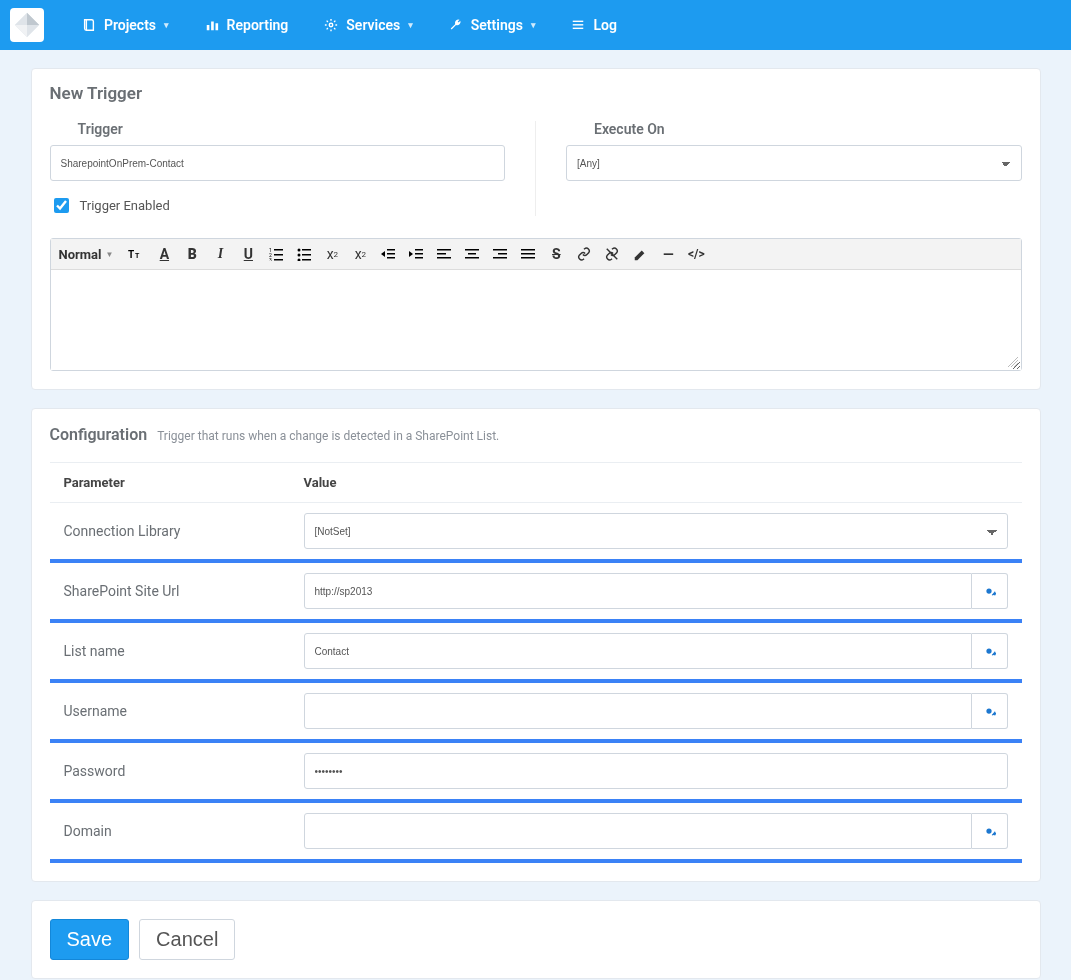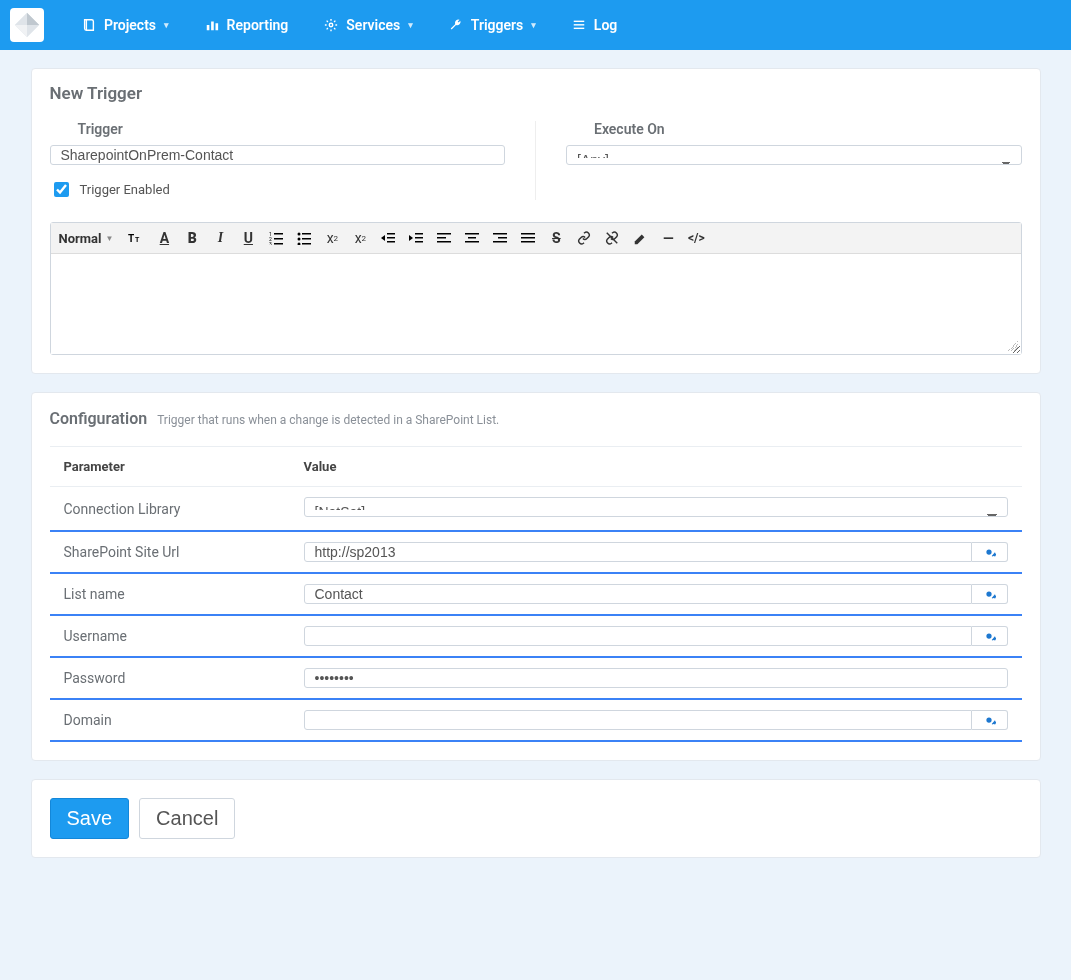--- a/index.html
+++ b/index.html
@@ -83,25 +83,25 @@
   label.form-label {
     display:block;
     font-weight: 600;
     color: #6a6f74;
     margin-bottom: 8px;
     font-size: 14px;
     margin-left: 28px;
   }
   .form-control, .form-select {
     width: 100%;
-    height: 20px;
+    height: 36px;
     padding: 6px 10px;
     border: 1px solid #cfd6de;
     border-radius: 3px;
-    font-size: 14px;
+    font-size: 10px;
     color: #555;
     background:#fff;
   }
   .form-select {
     appearance: none;
     background-image: linear-gradient(45deg, transparent 50%, #666 50%), linear-gradient(135deg, #666 50%, transparent 50%);
     background-position: calc(100% - 15px) 16px, calc(100% - 10px) 16px;
     background-size: 5px 5px, 5px 5px;
     background-repeat: no-repeat;
     padding-right: 28px;
@@ -184,21 +184,21 @@
     text-align:left;
     font-size:13px;
     font-weight:700;
     color:#444;
     padding: 12px 14px;
     border-top:1px solid #eaeef2;
     border-bottom:1px solid #eaeef2;
   }
   table.config td {
     padding: 10px 14px;
-    border-bottom:2px solid #3b82f6;
+    border-bottom:4px solid #3b82f6;
     vertical-align: middle;
     color:#6a6f74;
     font-size: 14px;
   }
   table.config td.param {
     width: 240px;
   }
   .input-group {
     display:flex;
   }
@@ -272,21 +272,21 @@
         </span>
         <span>Services</span>
         <span class="caret">▾</span>
       </div>
       <div class="nav-item">
         <span class="icon-w">
           <svg class="icon-w" viewBox="0 0 16 16" fill="currentColor">
             <path d="M13 3a4 4 0 0 1-5 5L3 13l-1-1 5-5a4 4 0 0 1 5-5l-2 2 1 1 2-2z"></path>
           </svg>
         </span>
-        <span>Triggers</span>
+        <span>Settings</span>
         <span class="caret">▾</span>
       </div>
       <div class="nav-item">
         <span class="icon-w">
           <svg class="icon-w" viewBox="0 0 16 16" fill="currentColor">
             <rect x="2" y="3" width="12" height="1.6"></rect>
             <rect x="2" y="7" width="12" height="1.6"></rect>
             <rect x="2" y="11" width="12" height="1.6"></rect>
           </svg>
         </span>

